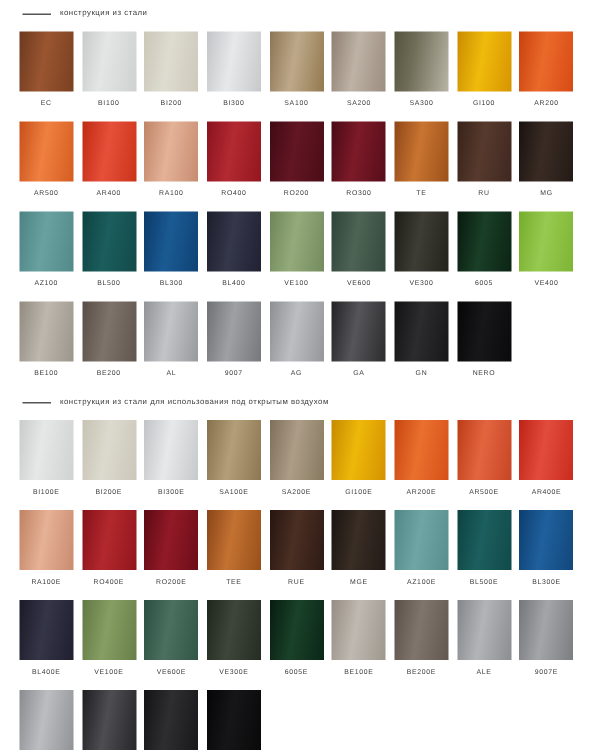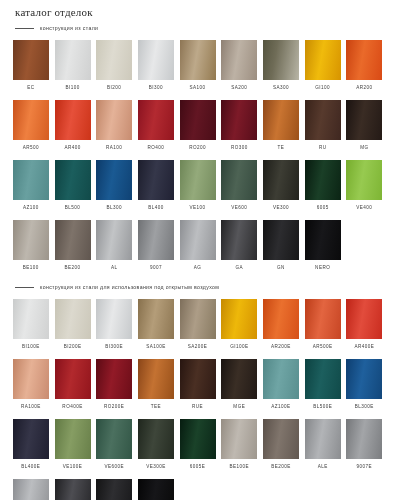--- a/index.html
+++ b/index.html
@@ -73,21 +73,20 @@
     text-align: center;
     white-space: nowrap;
     font-family: "Liberation Sans", sans-serif;
   }
 </style>
 </head>
 <body>
 
 <div class="page">
 
-  <div class="page-title">каталог отделок</div>
 
   <div id="sections-root">
       <div class="section">
         <div class="section-head">
           <span class="section-rule"></span>
           <span class="section-label">конструкция из стали</span>
         </div>
         <div class="grid">
           <div class="cell">
             <div class="chip" style="background: linear-gradient(100deg, rgb(109, 58, 32) 0%, rgb(154, 85, 48) 45%, rgb(122, 64, 33) 100%);"></div>

